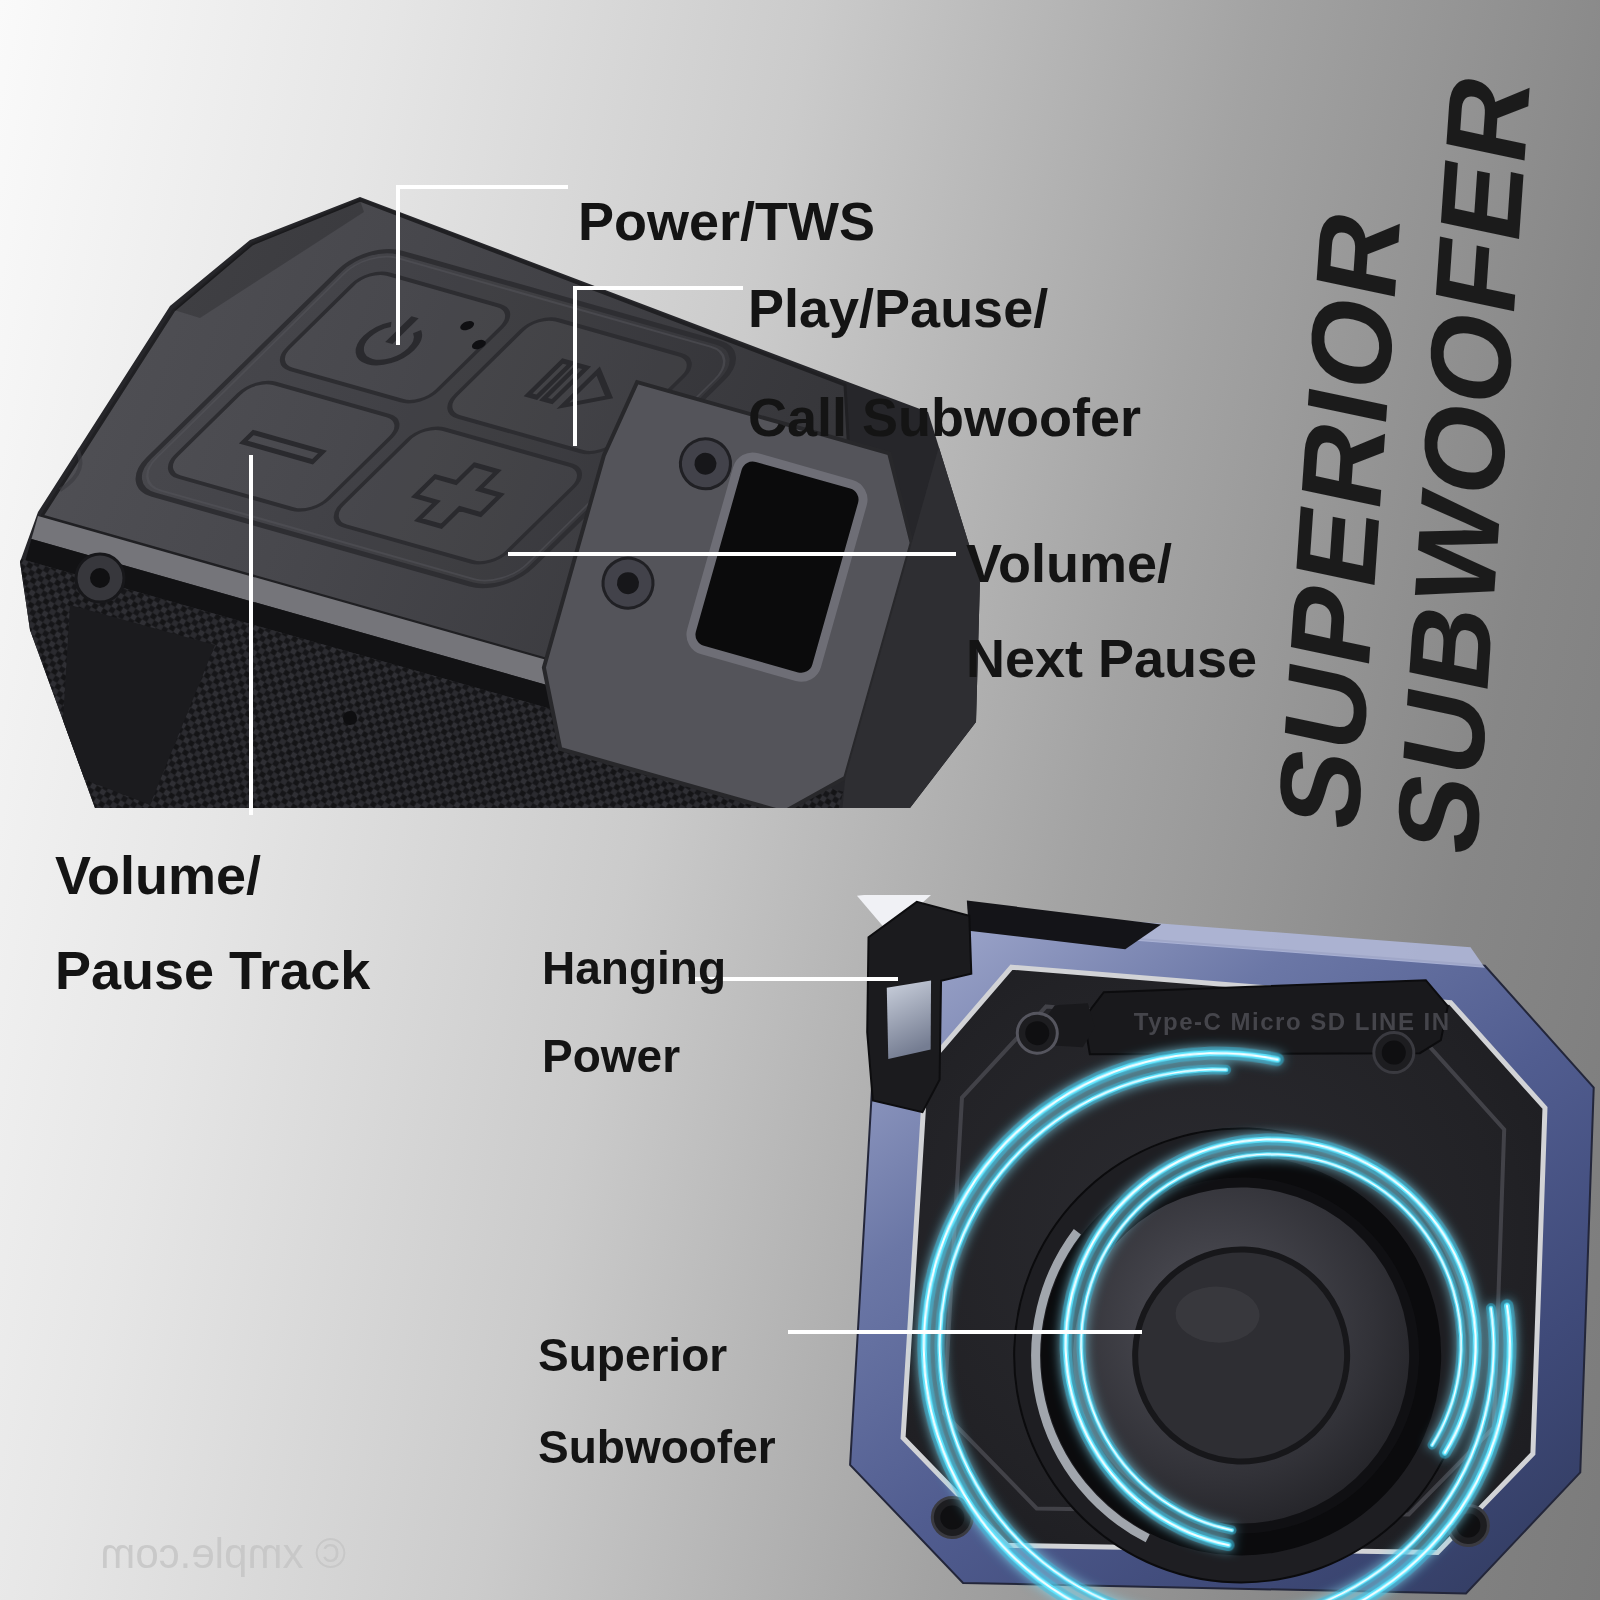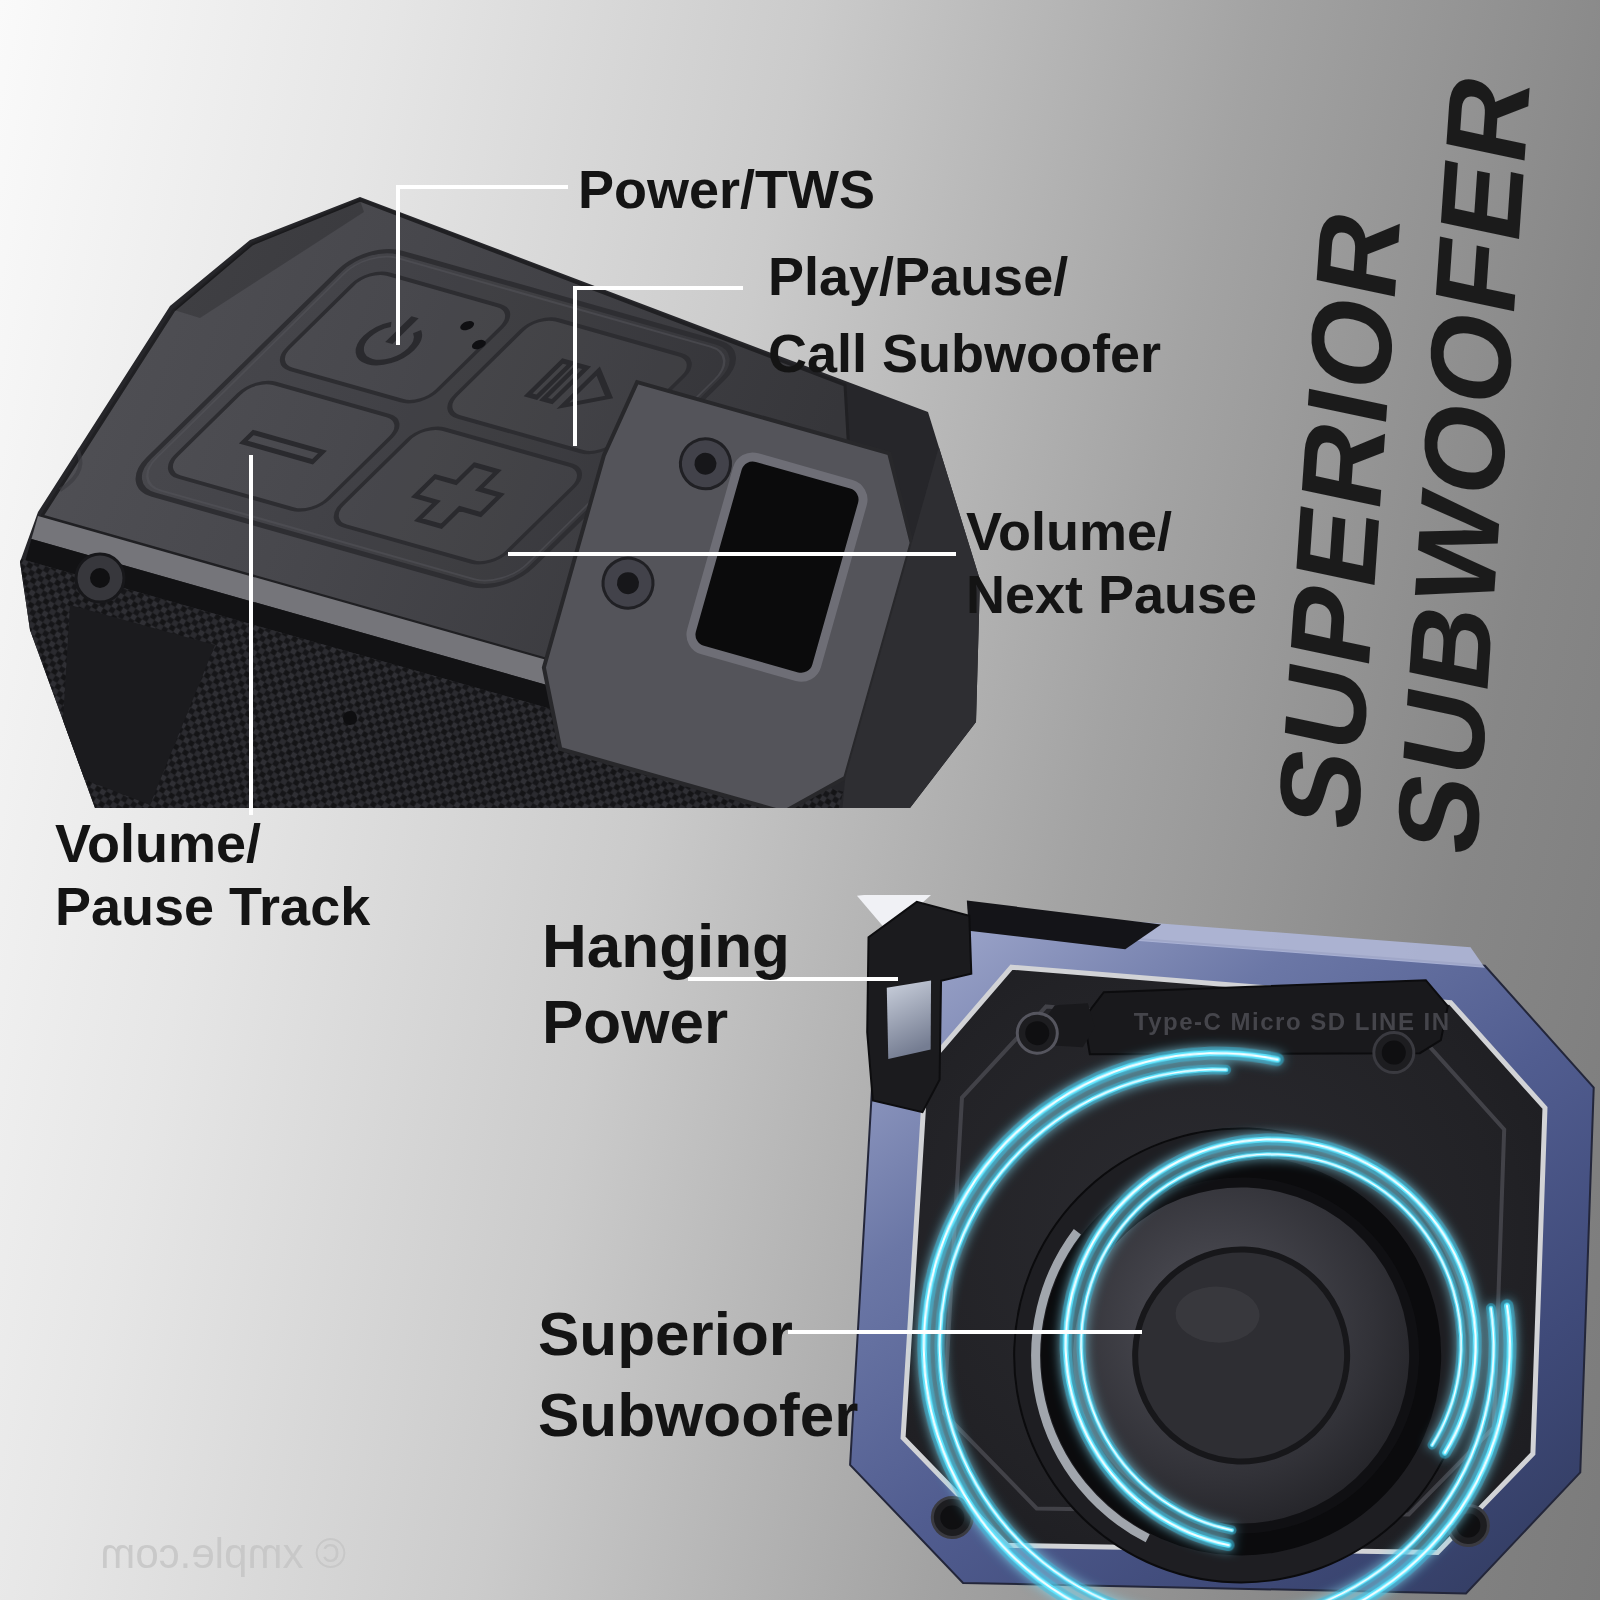--- a/index.html
+++ b/index.html
@@ -6,23 +6,23 @@
   #stage{
     position:relative;width:1600px;height:1600px;overflow:hidden;
     background:linear-gradient(102deg,#fafafa 0%,#e6e6e6 20%,#cbcbcb 42%,#a3a3a3 65%,#878787 85%,#7b7b7b 100%);
     font-family:"Liberation Sans","DejaVu Sans",sans-serif;
   }
   svg{position:absolute;display:block;}
   .callout-label{
     position:absolute;color:#141414;font-weight:bold;line-height:1.16;
     white-space:nowrap;z-index:30;
   }
-  .callout-label span{display:block;}
+  .callout-label span{display:block;margin-top:32px;}
   .lbl-main{font-size:54px;}
-  .lbl-small{font-size:62px;}
+  .lbl-small{font-size:46px;}
   .cline{position:absolute;background:#ffffff;z-index:20;}
   #side-text{
     position:absolute;left:1015px;top:330px;width:780px;height:240px;
     transform:rotate(-86deg) skewX(-8deg);transform-origin:50% 50%;
     font-size:115px;font-weight:bold;color:#1b1b1b;line-height:1.04;
     letter-spacing:2px;z-index:5;white-space:nowrap;
   }
   #side-text span{display:block;}
   #watermark{
     position:absolute;left:6px;top:1530px;width:340px;z-index:40;
@@ -212,21 +212,21 @@
   <div class="cline" style="left:573px;top:286px;width:4px;height:160px"></div>
   <div class="cline" style="left:508px;top:552px;width:448px;height:4px"></div>
   <div class="cline" style="left:249px;top:455px;width:4px;height:360px"></div>
   <div class="cline" style="left:688px;top:977px;width:210px;height:4px"></div>
   <div class="cline" style="left:788px;top:1330px;width:354px;height:4px"></div>
 
   <div class="callout-label lbl-main" style="left:578px;top:158px">
     <span>Power/TWS</span>
   </div>
 
-  <div class="callout-label lbl-main" style="left:768px;top:238px;line-height:1.42">
+  <div class="callout-label lbl-main" style="left:748px;top:238px;line-height:1.42">
     <span>Play/Pause/</span>
     <span>Call Subwoofer</span>
   </div>
 
   <div class="callout-label lbl-main" style="left:966px;top:500px">
     <span>Volume/</span>
     <span>Next Pause</span>
   </div>
 
   <div class="callout-label lbl-main" style="left:55px;top:812px">

